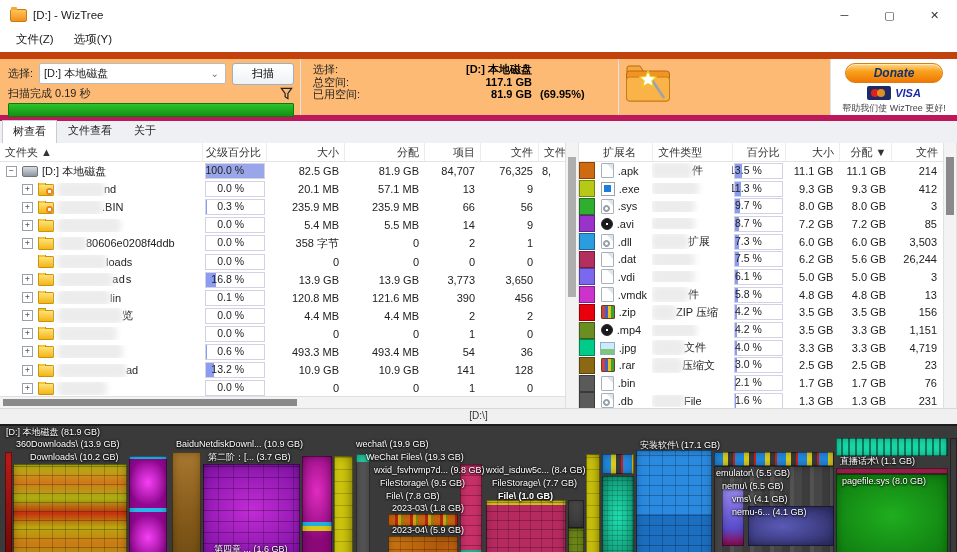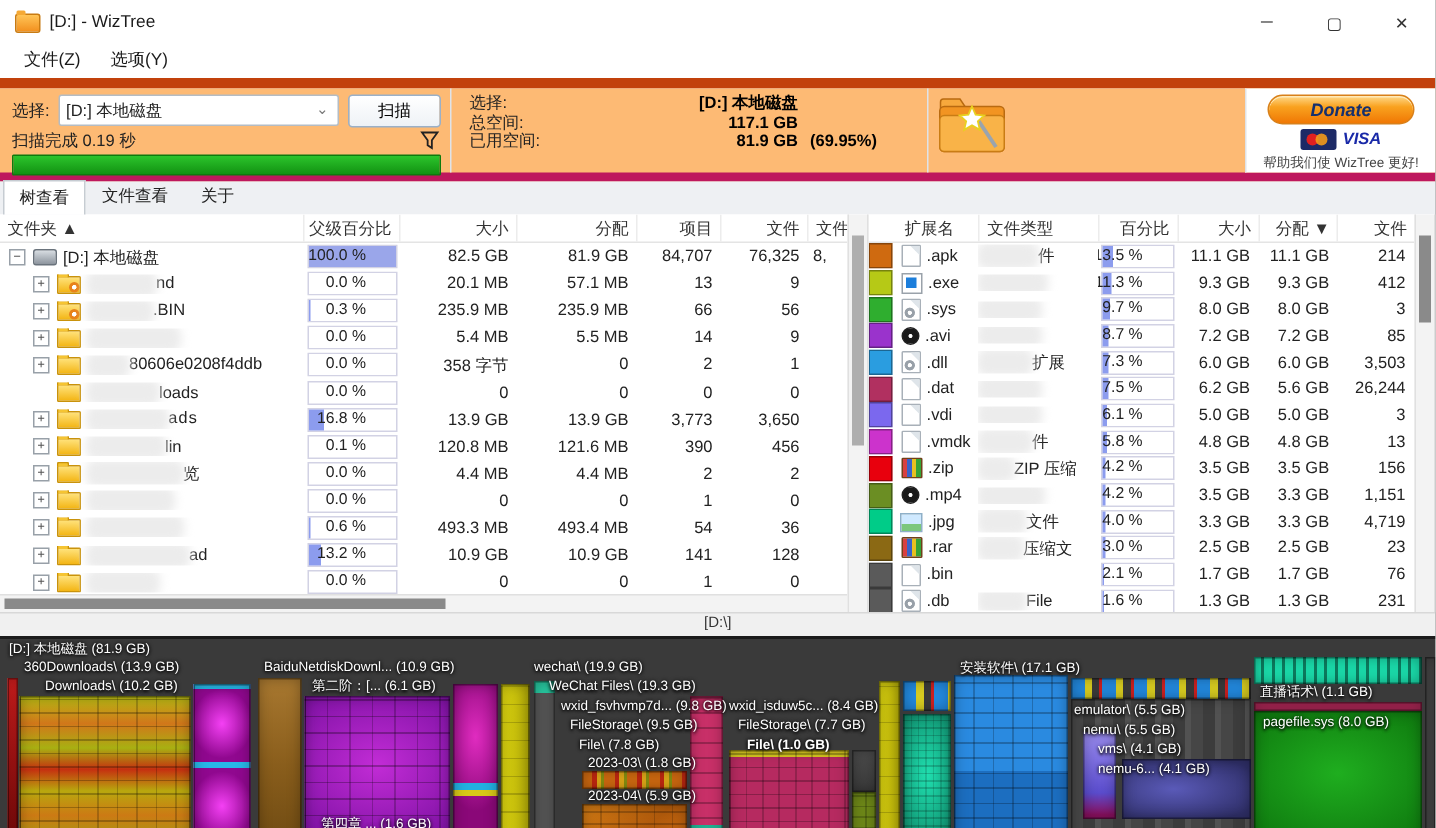--- a/index.html
+++ b/index.html
@@ -826,21 +826,21 @@
       <div class="tm violet-block" style="left: 722px; top: 62px; width: 22px; height: 58px;"></div>
       <div class="tm slate-block" style="left: 748px; top: 80px; width: 86px; height: 40px;"></div>
       <div class="tm teal-checker" style="left: 836px; top: 12px; width: 112px; height: 18px;"></div>
       <div class="tm crimson-strip" style="left: 836px; top: 42px; width: 112px; height: 6px;"></div>
       <div class="tm green-block" style="left: 836px; top: 48px; width: 112px; height: 92px;"></div>
       <div class="tm mosaic-dark" style="left: 950px; top: 12px; width: 7px; height: 128px;"></div>
       <div class="tm-label" style="left: 6px; top: 1px;">[D:] 本地磁盘  (81.9 GB)</div>
       <div class="tm-label" style="left: 16px; top: 13px;">360Downloads\ (13.9 GB)</div>
       <div class="tm-label" style="left: 30px; top: 26px;">Downloads\ (10.2 GB)</div>
       <div class="tm-label" style="left: 176px; top: 13px;">BaiduNetdiskDownl... (10.9 GB)</div>
-      <div class="tm-label" style="left: 208px; top: 26px;">第二阶：[... (6.1 GB)</div>
+      <div class="tm-label" style="left: 208px; top: 26px;">第二阶：[... (3.7 GB)</div>
       <div class="tm-label" style="left: 214px; top: 118px;">第四章 ... (1.6 GB)</div>
       <div class="tm-label" style="left: 356px; top: 13px;">wechat\ (19.9 GB)</div>
       <div class="tm-label" style="left: 366px; top: 26px;">WeChat Files\ (19.3 GB)</div>
       <div class="tm-label" style="left: 374px; top: 39px;">wxid_fsvhvmp7d... (9.8 GB)</div>
       <div class="tm-label" style="left: 380px; top: 52px;">FileStorage\ (9.5 GB)</div>
       <div class="tm-label" style="left: 386px; top: 65px;">File\ (7.8 GB)</div>
       <div class="tm-label" style="left: 392px; top: 77px;">2023-03\ (1.8 GB)</div>
       <div class="tm-label" style="left: 392px; top: 99px;">2023-04\ (5.9 GB)</div>
       <div class="tm-label" style="left: 486px; top: 39px;">wxid_isduw5c... (8.4 GB)</div>
       <div class="tm-label" style="left: 492px; top: 52px;">FileStorage\ (7.7 GB)</div>

